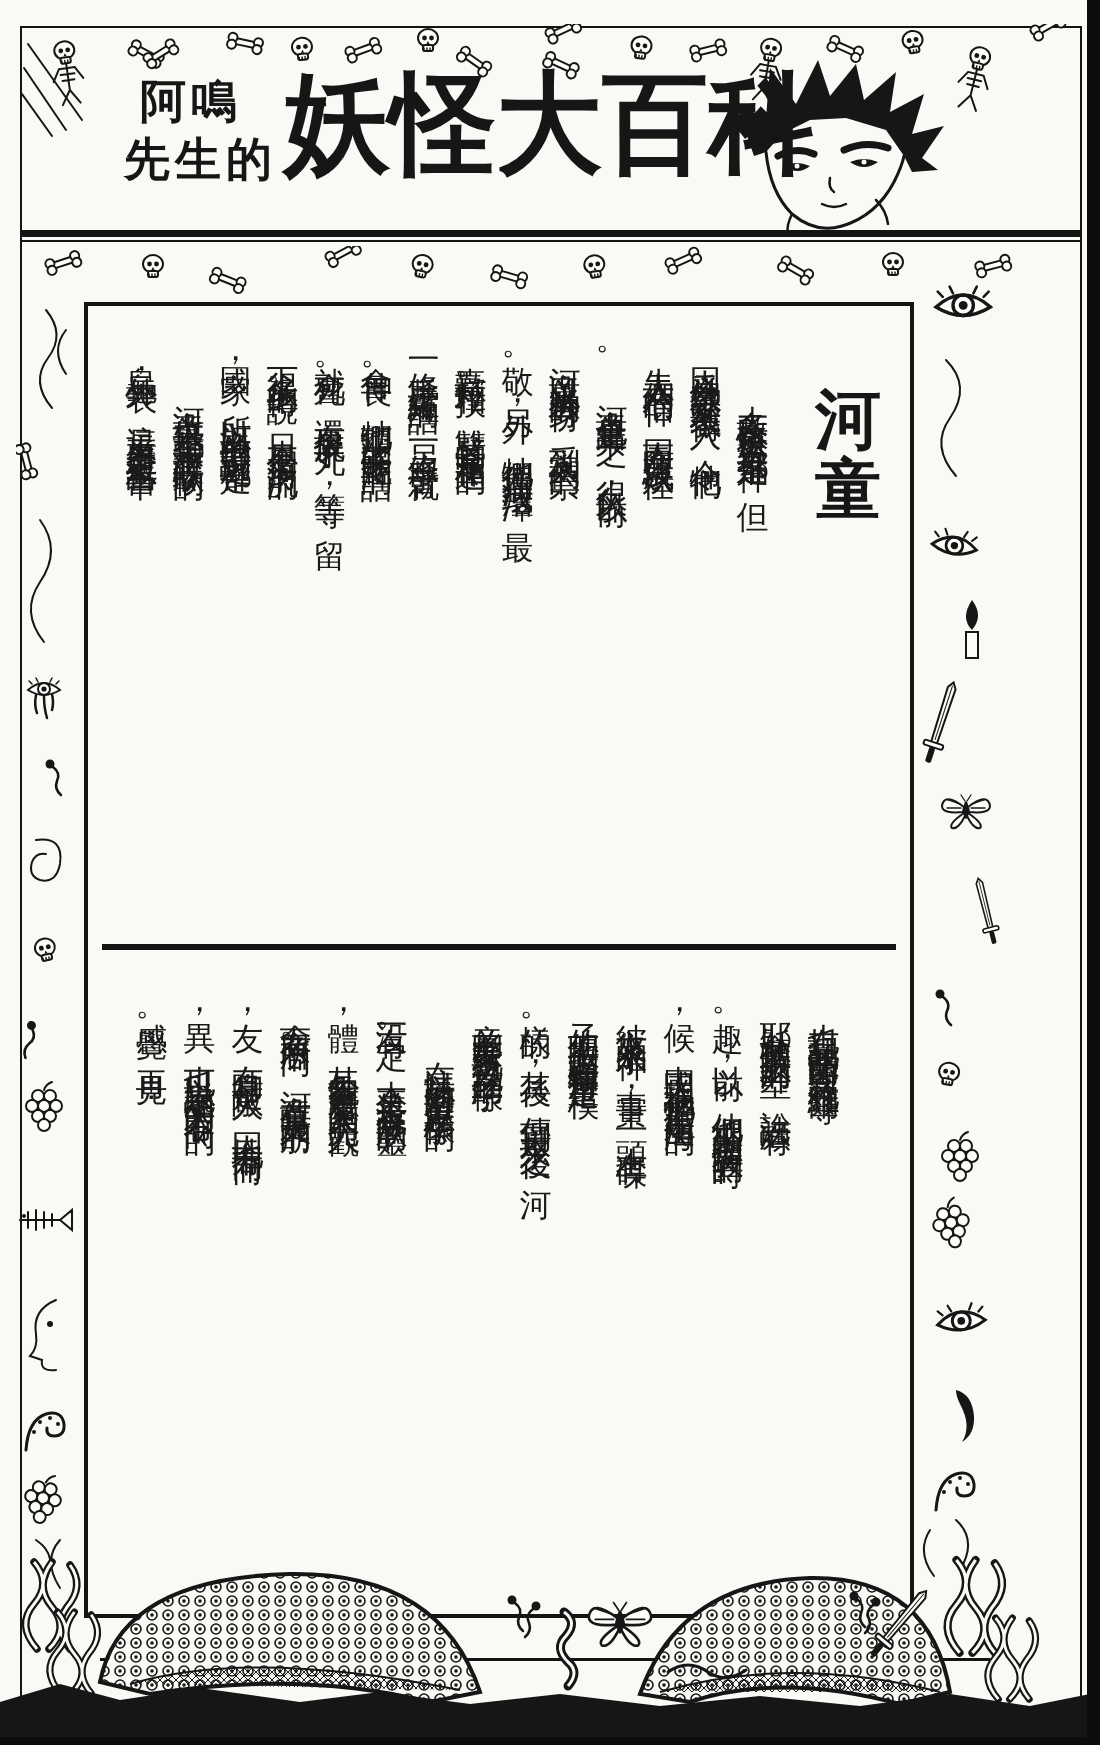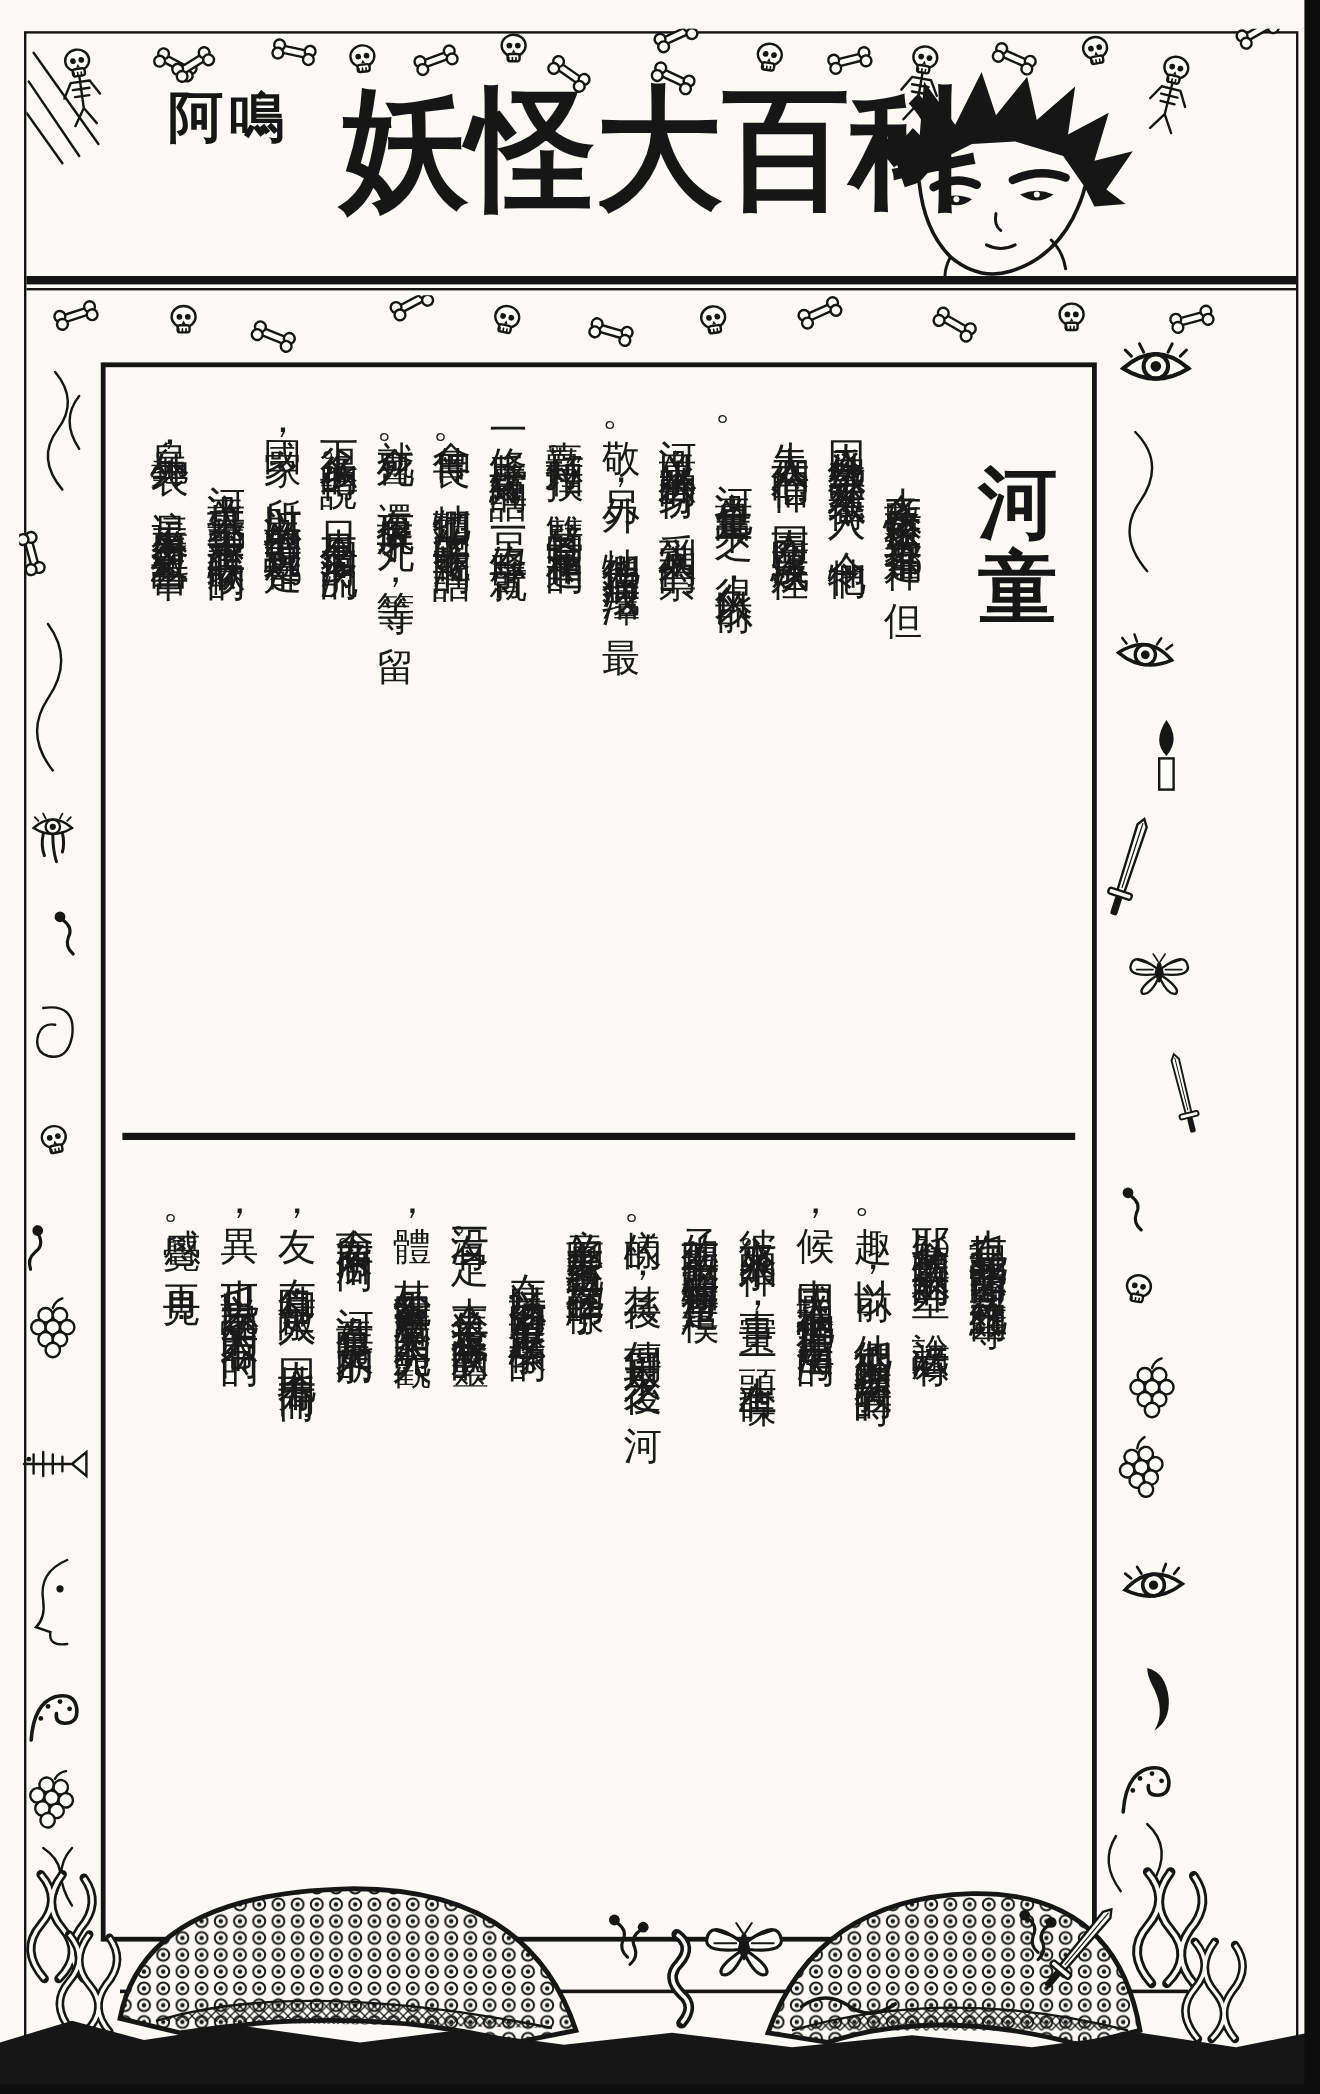--- a/index.html
+++ b/index.html
@@ -12,21 +12,21 @@
 
   
   .scan-right{position:absolute;right:0;top:0;width:13px;height:100%;background:#0c0c0c;}
   .scan-bottom{position:absolute;left:0;bottom:0;width:100%;height:8px;background:#0c0c0c;}
   .outer-frame{position:absolute;left:20px;top:26px;right:18px;bottom:32px;border:2px solid #141414;}
 
   
   .header{position:absolute;left:90px;top:58px;width:920px;height:175px;}
   .t-small{position:absolute;left:34px;top:14px;font-weight:bold;font-size:46px;line-height:58px;
            letter-spacing:5px;white-space:nowrap;}
-  .t-small .l1{padding-left:16px;font-family:Liberation Mono, monospace;}
+  .t-small .l1{padding-left:16px;}
   .t-big{position:absolute;left:194px;top:-8px;font-size:106px;font-weight:900;letter-spacing:0px;
          white-space:nowrap;transform:scaleY(1.05);transform-origin:top left;}
   .face-wrap{position:absolute;left:636px;top:2px;}
 
   .double-rule{position:absolute;left:22px;right:20px;top:230px;height:12px;}
   .double-rule .r1{height:7px;background:#141414;}
   .double-rule .r2{height:2px;background:#141414;margin-top:3px;}
 
   
   .content-box{position:absolute;left:84px;top:302px;width:822px;height:1308px;
@@ -188,20 +188,21 @@
     <g transform="translate(1005,6) rotate(-30)">
         <use href="#bone"></use>
       </g>
 
     <path d="M6 20 L60 96 M2 44 L44 106 M0 70 L30 112" class="ink"></path>
   </svg>
 
   <div class="header">
     <div class="t-small">
       <div class="l1">阿鳴</div>
+      <div class="l2">先生的</div>
     </div>
     <div class="t-big">妖怪大百科</div>
     <div class="face-wrap">
       <svg width="230" height="176" viewBox="0 0 230 176">
         <polygon class="inkfill" points="28,96 10,44 40,58 44,8 70,44 92,0 104,36 130,4 138,40 170,12 164,52 198,34 186,74 218,66 196,98 212,110 186,112 178,96 160,70 120,58 84,60 56,74 40,92"></polygon>
         <path d="M40 92 Q44 132 66 154 Q90 174 116 166 Q150 156 168 122 Q176 106 178 96" class="ink" style="stroke-width:3"></path>
         <path d="M52 96 Q70 86 88 94 M118 90 Q140 80 162 88" class="ink" style="stroke-width:7"></path>
         <path d="M58 106 Q70 100 84 106 Q72 116 58 106 Z" class="inkfill"></path>
         <path d="M124 102 Q138 96 152 102 Q138 112 124 102 Z" class="inkfill"></path>
         <circle cx="71" cy="106" r="2.5" fill="#faf9f5"></circle>

